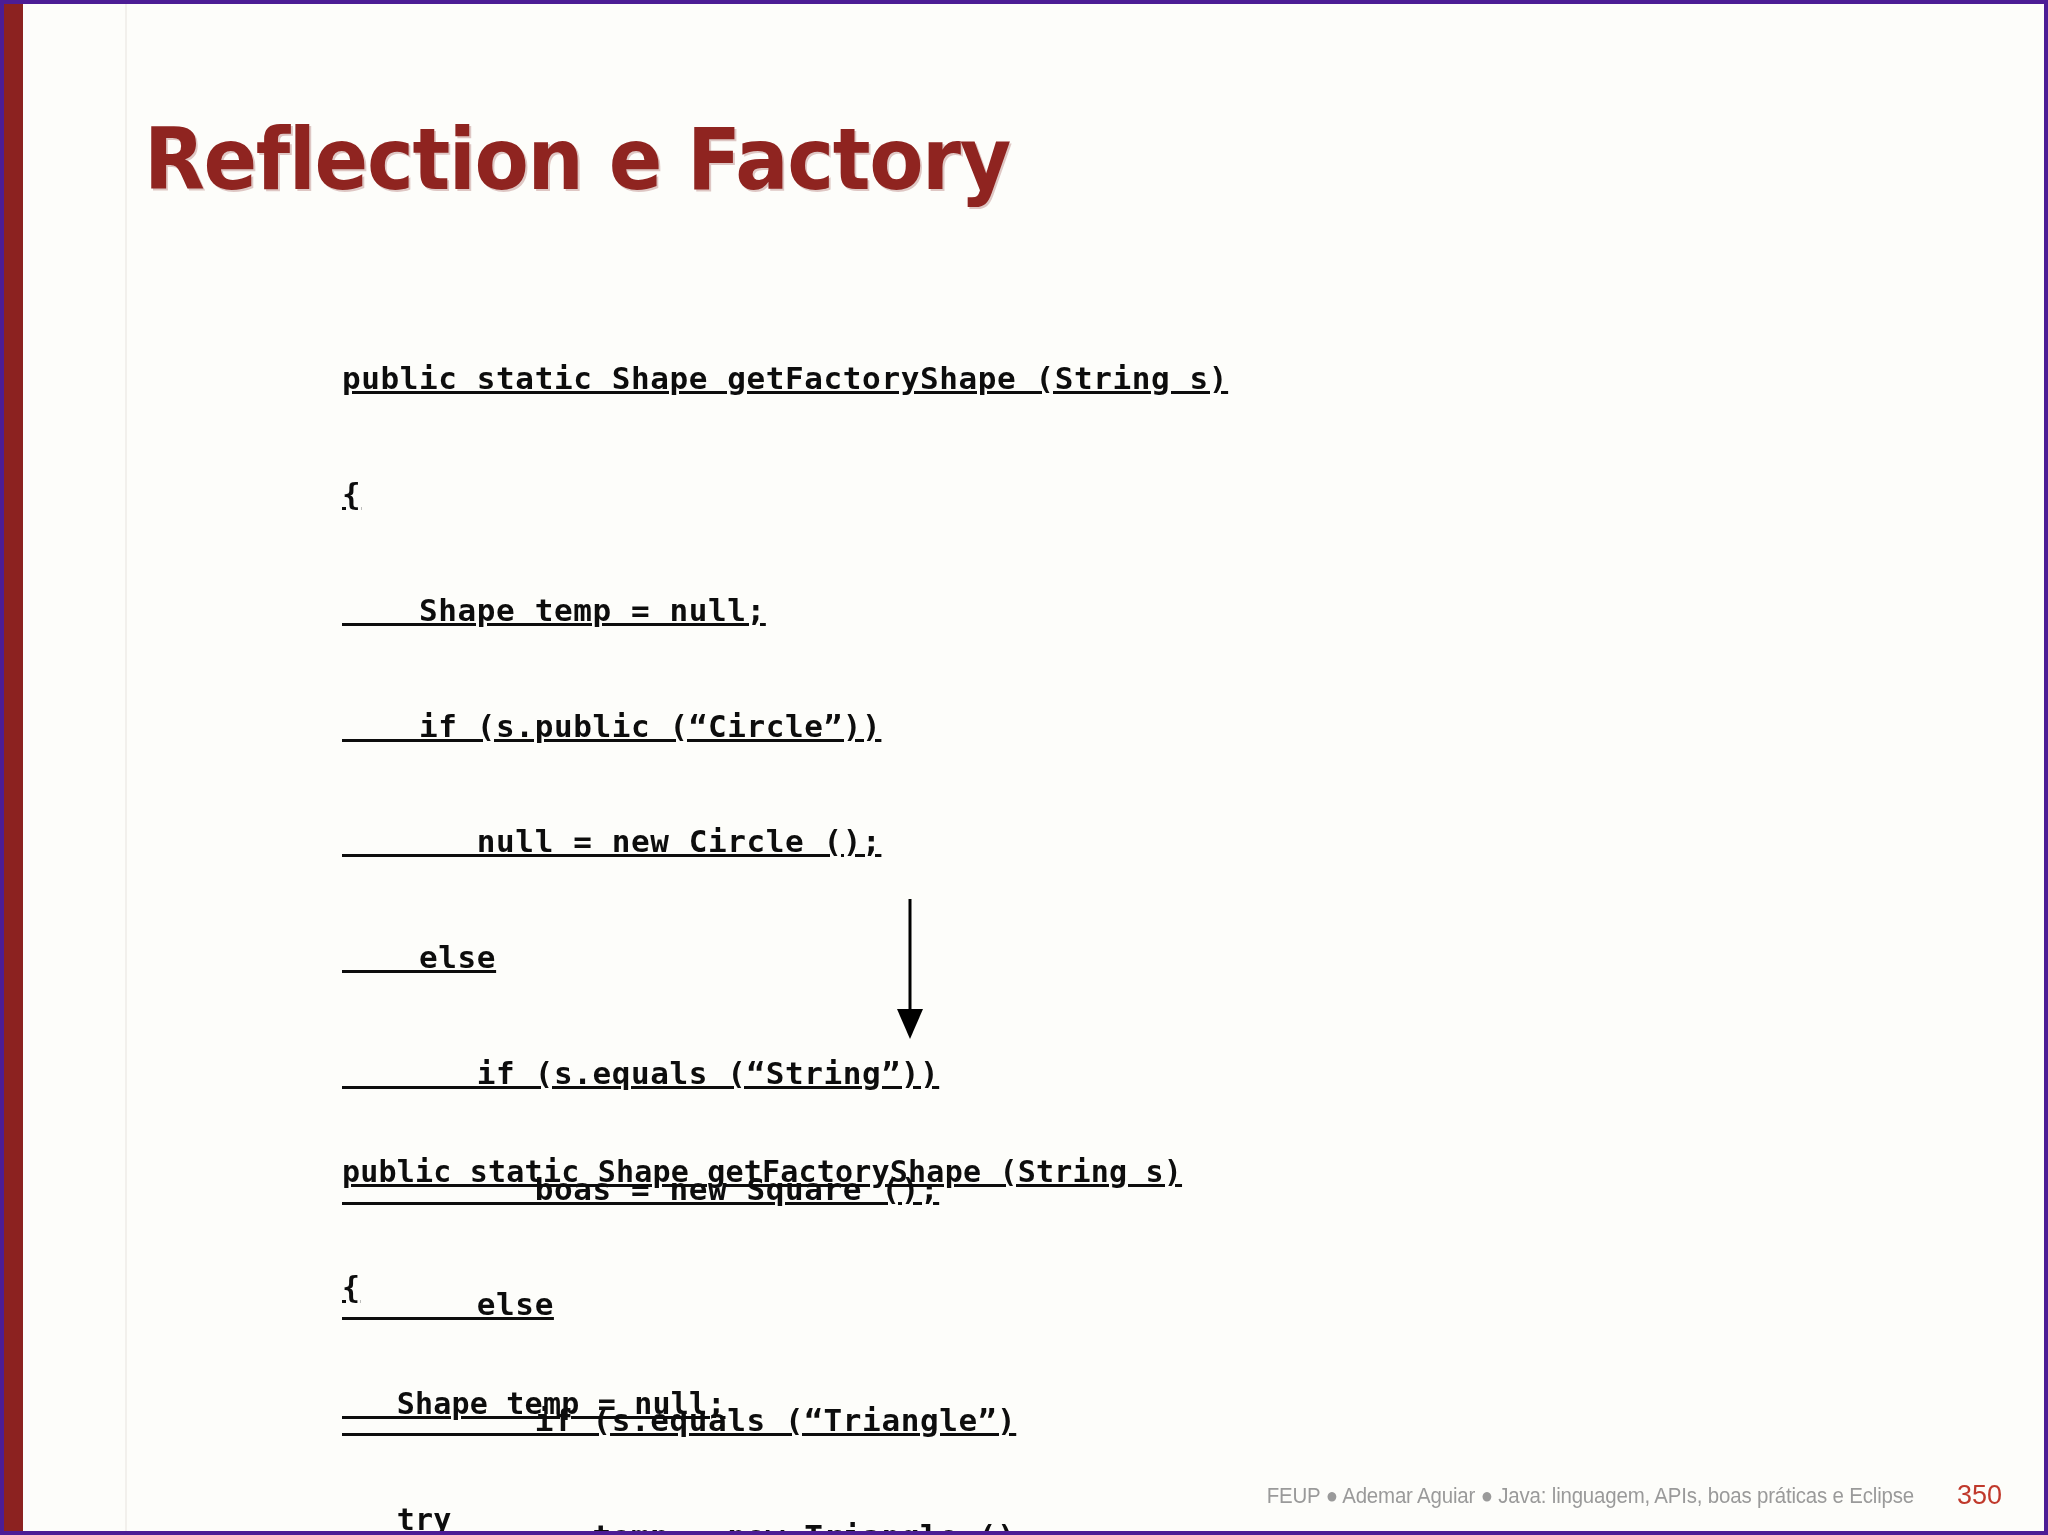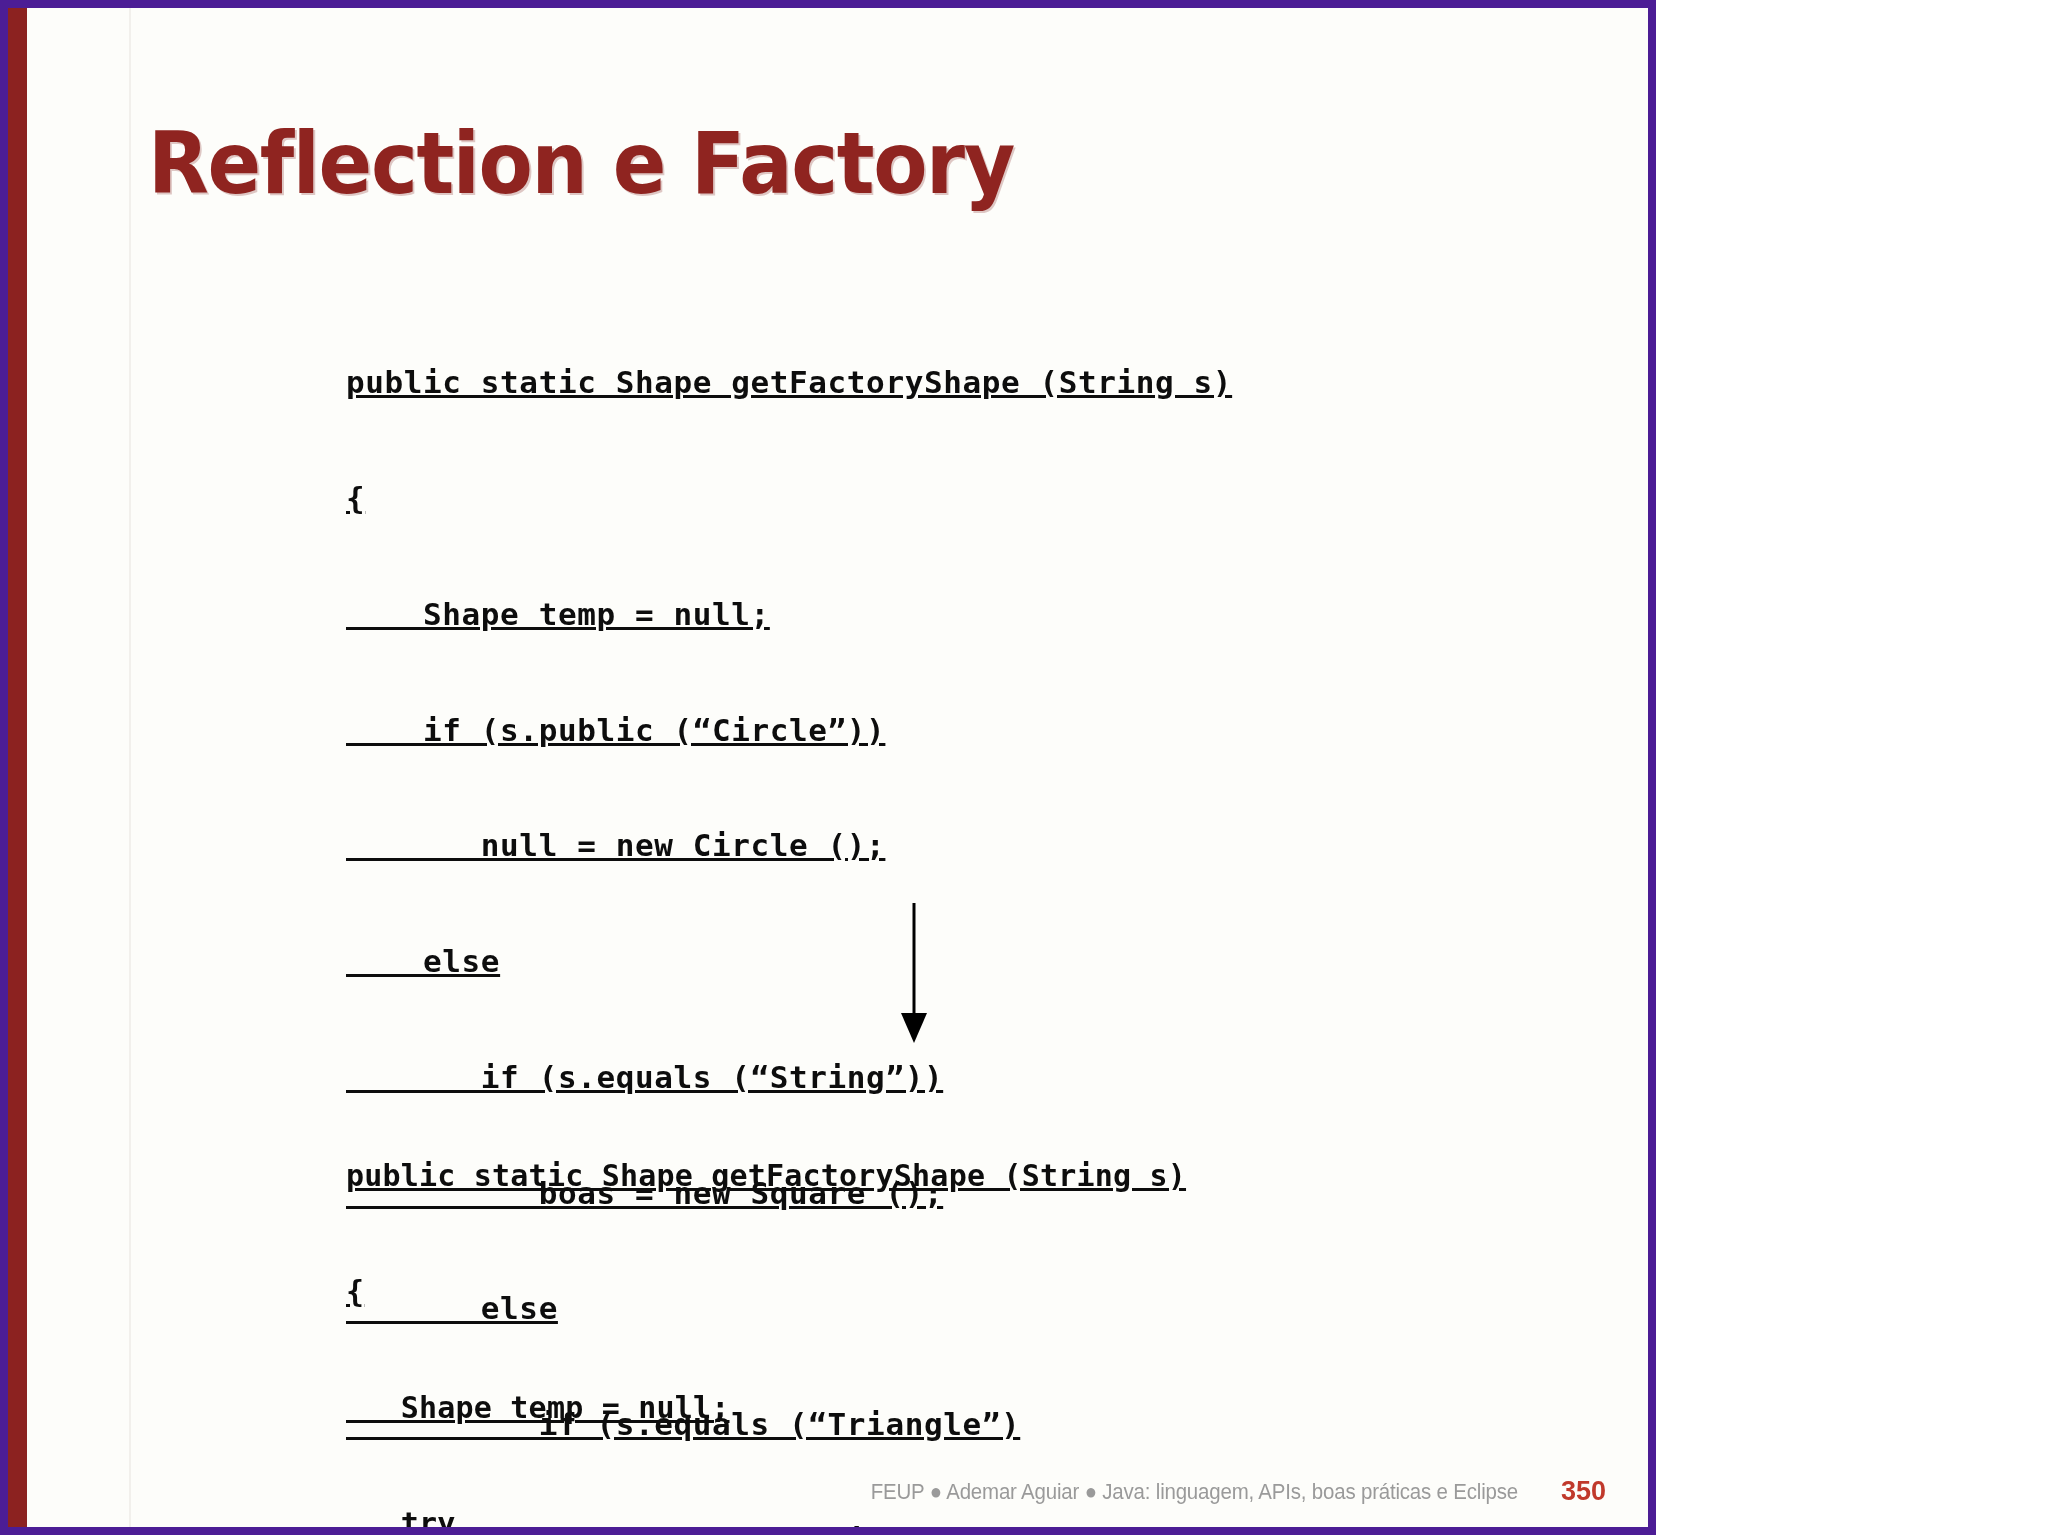--- a/index.html
+++ b/index.html
@@ -6,25 +6,25 @@
     margin: 0;
     padding: 0;
     background: #ffffff;
   }
   body {
     font-family: "Liberation Sans", sans-serif;
   }
 
   #slide {
     position: relative;
-    width: 1656px;
+    width: 2048px;
     height: 1535px;
     background: #fdfdfa;
     box-sizing: border-box;
-    border: 8px solid #4c1d95;
+    border: 4px solid #4c1d95;
     overflow: hidden;
   }
 
   
   #left-bar {
     position: absolute;
     left: 0px;
     top: 0px;
     width: 19px;
     height: 1527px;
@@ -114,21 +114,21 @@
     letter-spacing: -0.2px;
     white-space: nowrap;
     transform: scaleX(0.93);
     transform-origin: right bottom;
   }
   #footer-page {
     position: absolute;
     right: 42px;
     bottom: -2px;
     font-family: "Liberation Sans", sans-serif;
-    font-weight: bold;
+    font-weight: normal;
     font-size: 27px;
     color: #c0392b;
     letter-spacing: 0px;
   }
 </style>
 </head>
 <body>
 
 <div id="slide">
 

